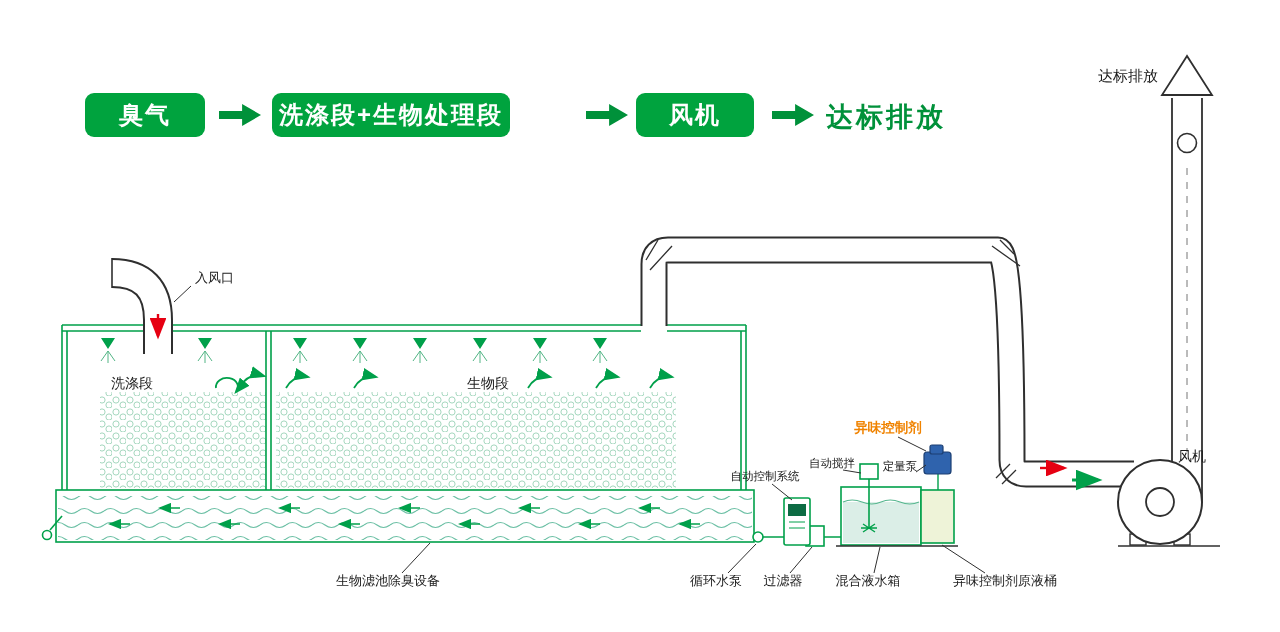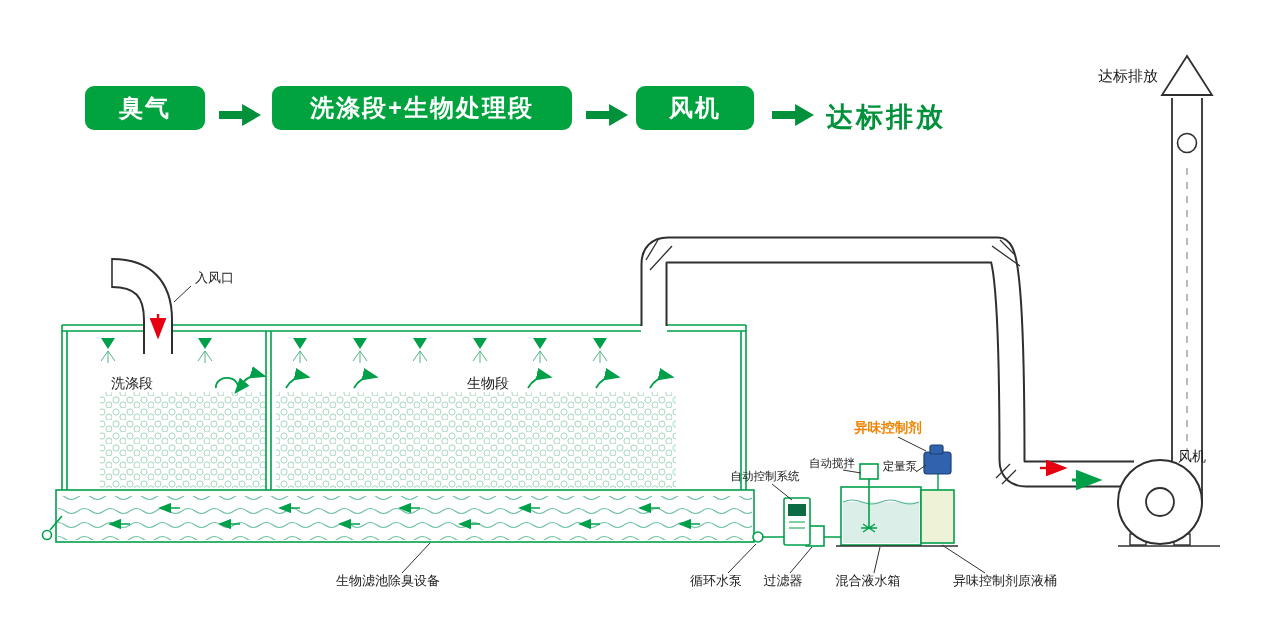--- a/index.html
+++ b/index.html
@@ -2,21 +2,21 @@
 <html><head>
 <meta charset="utf-8">
 <style>
   * { margin:0; padding:0; box-sizing:border-box; }
   html,body { background:#ffffff; }
   .canvas {
     position:relative; width:1280px; height:632px; background:#ffffff;
     font-family:"Liberation Sans","DejaVu Sans",sans-serif; overflow:hidden;
   }
   .flow-box {
-    position:absolute; top:86px; height:44px; background:#00a33e; border-radius:9px;
+    position:absolute; top:93px; height:44px; background:#00a33e; border-radius:9px;
     color:#ffffff; font-size:24px; font-weight:bold; letter-spacing:2px;
     display:flex; align-items:center; justify-content:center;
   }
   .flow-arrow {
     position:absolute; top:104px; width:42px; height:22px; background:#00913a;
     clip-path:polygon(0 32%,55% 32%,55% 0,100% 50%,55% 100%,55% 68%,0 68%);
   }
   .flow-final {
     position:absolute; top:99px; left:826px; font-size:27px; font-weight:bold;
     color:#00913a; letter-spacing:3px;
@@ -34,21 +34,21 @@
 </style>
 </head>
 <body>
 
 <div class="canvas">
 
   <div class="flow-box" style="left:85px;width:120px;">
       <span>臭气</span>
     </div>
   <div class="flow-arrow" style="left:219px;"></div>
-  <div class="flow-box" style="left:272px;width:300px;">
+  <div class="flow-box" style="left:272px;width:238px;">
       <span>洗涤段+生物处理段</span>
     </div>
   <div class="flow-arrow" style="left:586px;"></div>
   <div class="flow-box" style="left:636px;width:118px;">
       <span>风机</span>
     </div>
   <div class="flow-arrow" style="left:772px;"></div>
   <div class="flow-final">达标排放</div>
 
   <svg class="svg-layer" width="1280" height="632" viewBox="0 0 1280 632">

